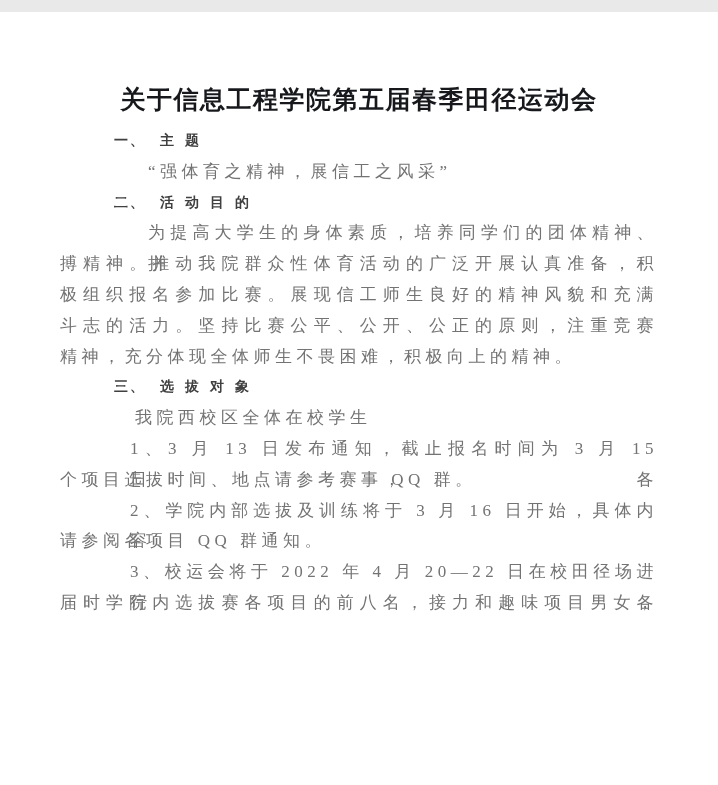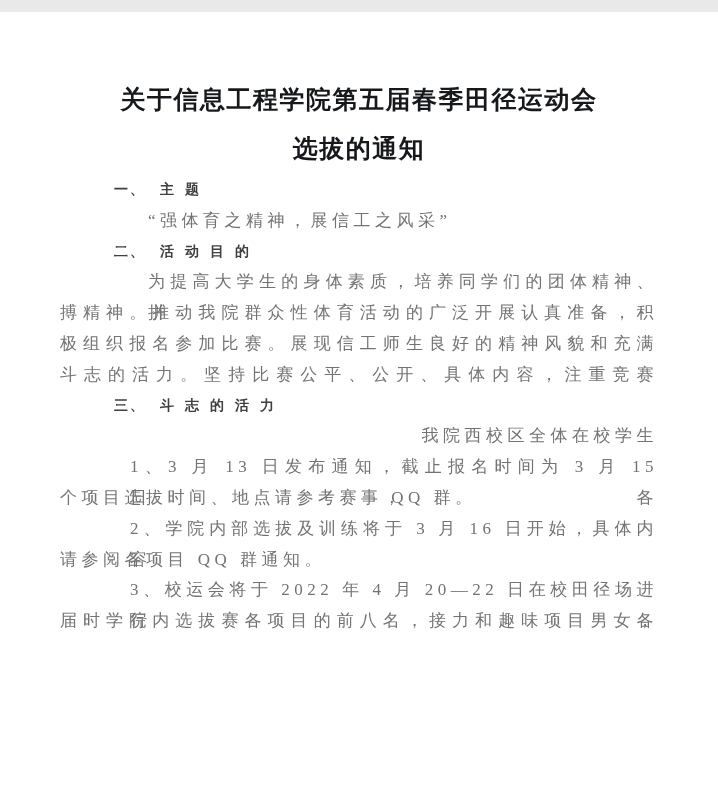--- a/index.html
+++ b/index.html
@@ -36,52 +36,52 @@
     font-size:14px;
     color:#404040;
     padding-left:54px;
     letter-spacing:2px;
   }
   .ln.h .h-label{
     margin-left:14px;
     letter-spacing:11px;
   }
   .i2{padding-left:88px;}
-  .i2a{padding-left:75px;text-align:right;}
+  .i2a{padding-left:75px;}
   .i1{padding-left:70px;}
   .j{
     text-align:justify;
     text-align-last:justify;
   }
 </style>
 </head>
 <body>
 
 <div class="page">
   <div class="doc">
 
     <div class="title-block">
       <div class="title-line">关于信息工程学院第五届春季田径运动会</div>
-      <div class="title-line">选拔的通知</div>
     </div>
 
     <div class="content">
 
       <div class="ln h"><span>一、</span><span class="h-label">主题</span></div>
 
       <div class="ln i2">“强体育之精神，展信工之风采”</div>
 
       <div class="ln h"><span>二、</span><span class="h-label">活动目的</span></div>
 
       <div class="ln i2 j">为提高大学生的身体素质，培养同学们的团体精神、拼</div>
       <div class="ln j">搏精神。推动我院群众性体育活动的广泛开展认真准备，积</div>
       <div class="ln j">极组织报名参加比赛。展现信工师生良好的精神风貌和充满</div>
-      <div class="ln j">斗志的活力。坚持比赛公平、公开、具体内容，注重竞赛</div>
+      <div class="ln j">斗志的活力。坚持比赛公平、公开、公正的原则，注重竞赛</div>
+      <div class="ln">精神，充分体现全体师生不畏困难，积极向上的精神。</div>
 
-      <div class="ln h"><span>三、</span><span class="h-label">斗志的活力</span></div>
+      <div class="ln h"><span>三、</span><span class="h-label">选拔对象</span></div>
 
       <div class="ln i2a">我院西校区全体在校学生</div>
 
 
       <div class="ln i1 j">1、3 月 13 日发布通知，截止报名时间为 3 月 15 日，各</div>
       <div class="ln">个项目选拔时间、地点请参考赛事 QQ 群。</div>
       <div class="ln i1 j">2、学院内部选拔及训练将于 3 月 16 日开始，具体内容</div>
       <div class="ln">请参阅各项目 QQ 群通知。</div>
       <div class="ln i1 j">3、校运会将于 2022 年 4 月 20—22 日在校田径场进行，</div>
       <div class="ln j">届时学院内选拔赛各项目的前八名，接力和趣味项目男女各</div>

